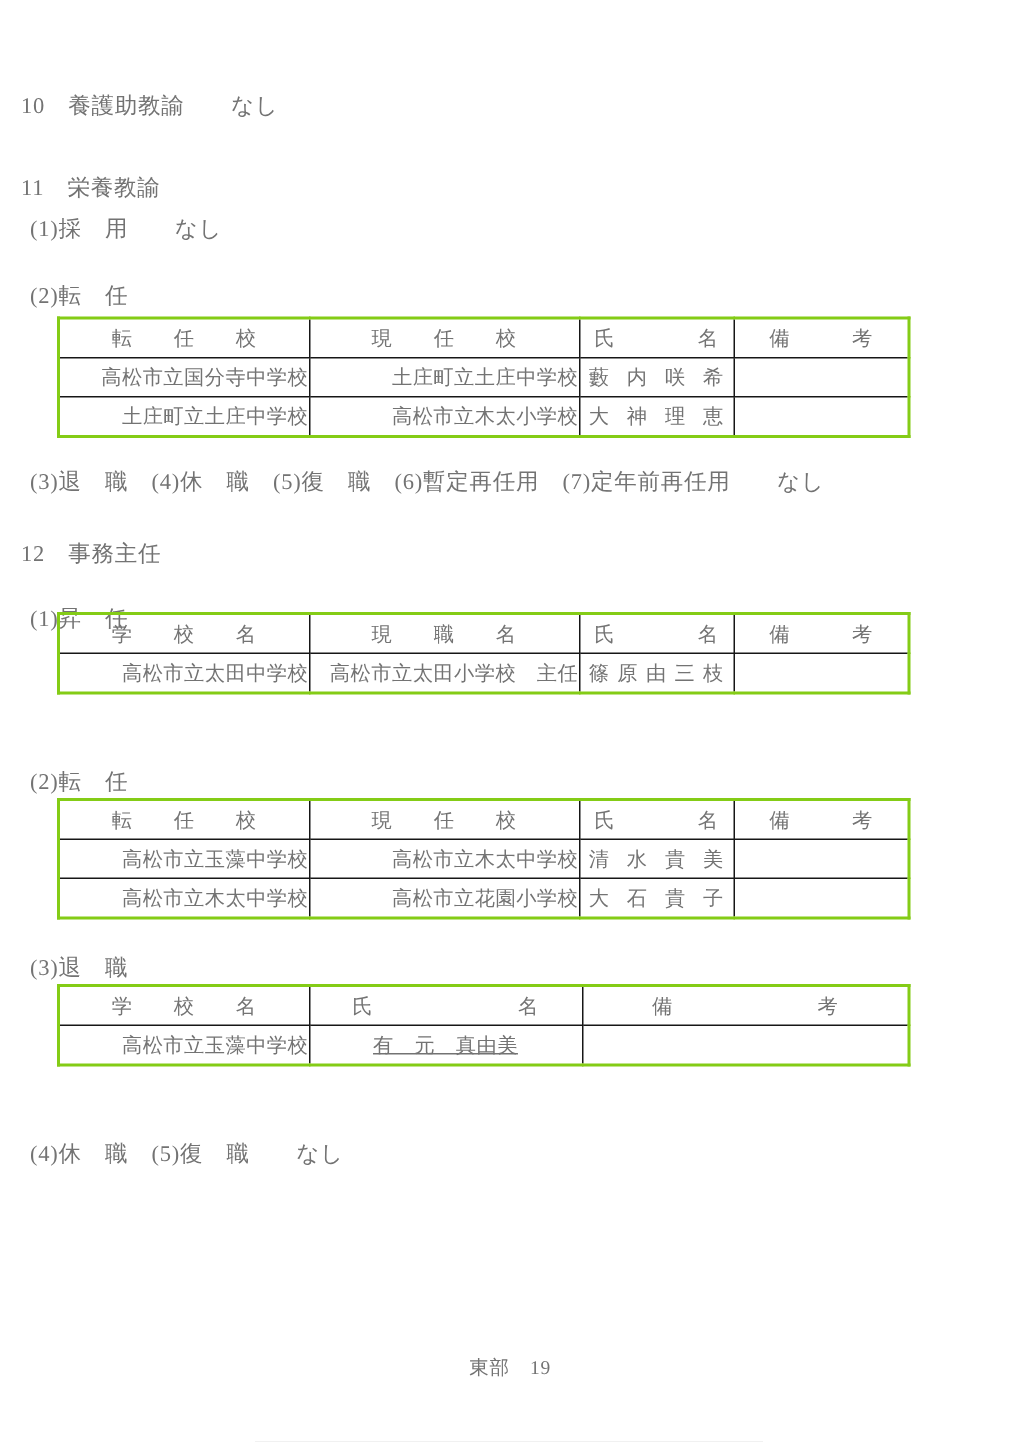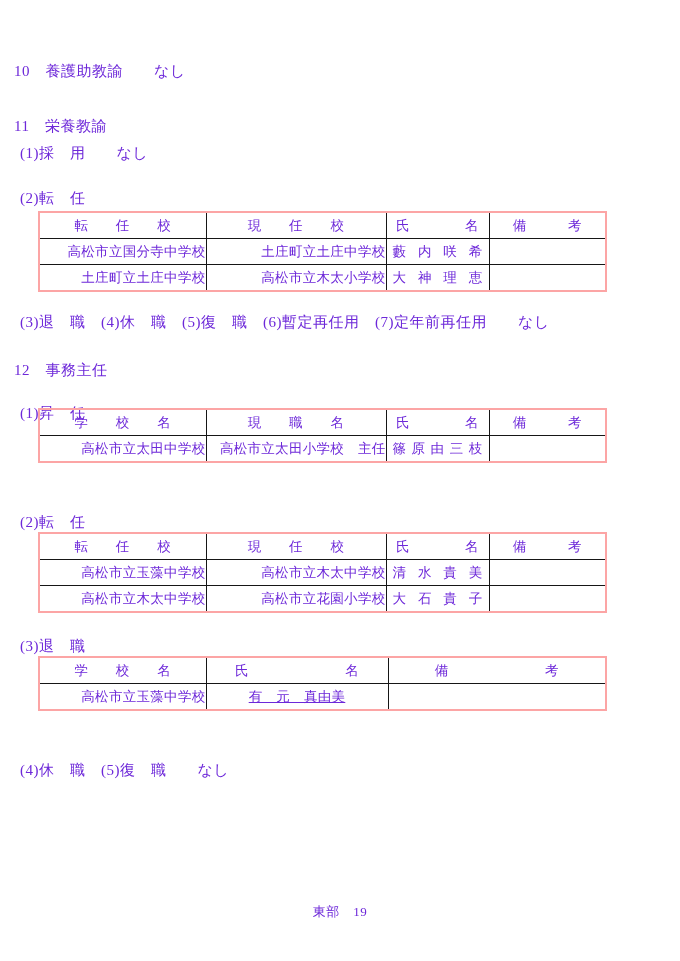--- a/index.html
+++ b/index.html
@@ -4,36 +4,36 @@
 <style>
   html, body { margin: 0; padding: 0; background: #e8e8e8; }
   .page {
     position: relative;
     width: 680px;
     height: 961px;
     margin: 0 auto;
     background: #ffffff;
     overflow: hidden;
     font-family: "Liberation Serif", "DejaVu Serif", serif;
-    color: #6d28d9;
+    color: #737373;
   }
   .line {
     position: absolute;
     font-size: 15px;
     line-height: 18px;
     white-space: pre;
     letter-spacing: 0.5px;
   }
   table.doc-table {
     position: absolute;
     left: 38px;
     width: 567px;
     border-collapse: collapse;
     table-layout: fixed;
-    border: 2px solid #fca5a5;
+    border: 2px solid #84cc16;
   }
   .doc-table th, .doc-table td {
     border: 1.5px solid #161616;
     font-size: 13.5px;
     font-weight: normal;
     height: 25px;
     padding: 0;
     vertical-align: middle;
     overflow: hidden;
     letter-spacing: 0.3px;

